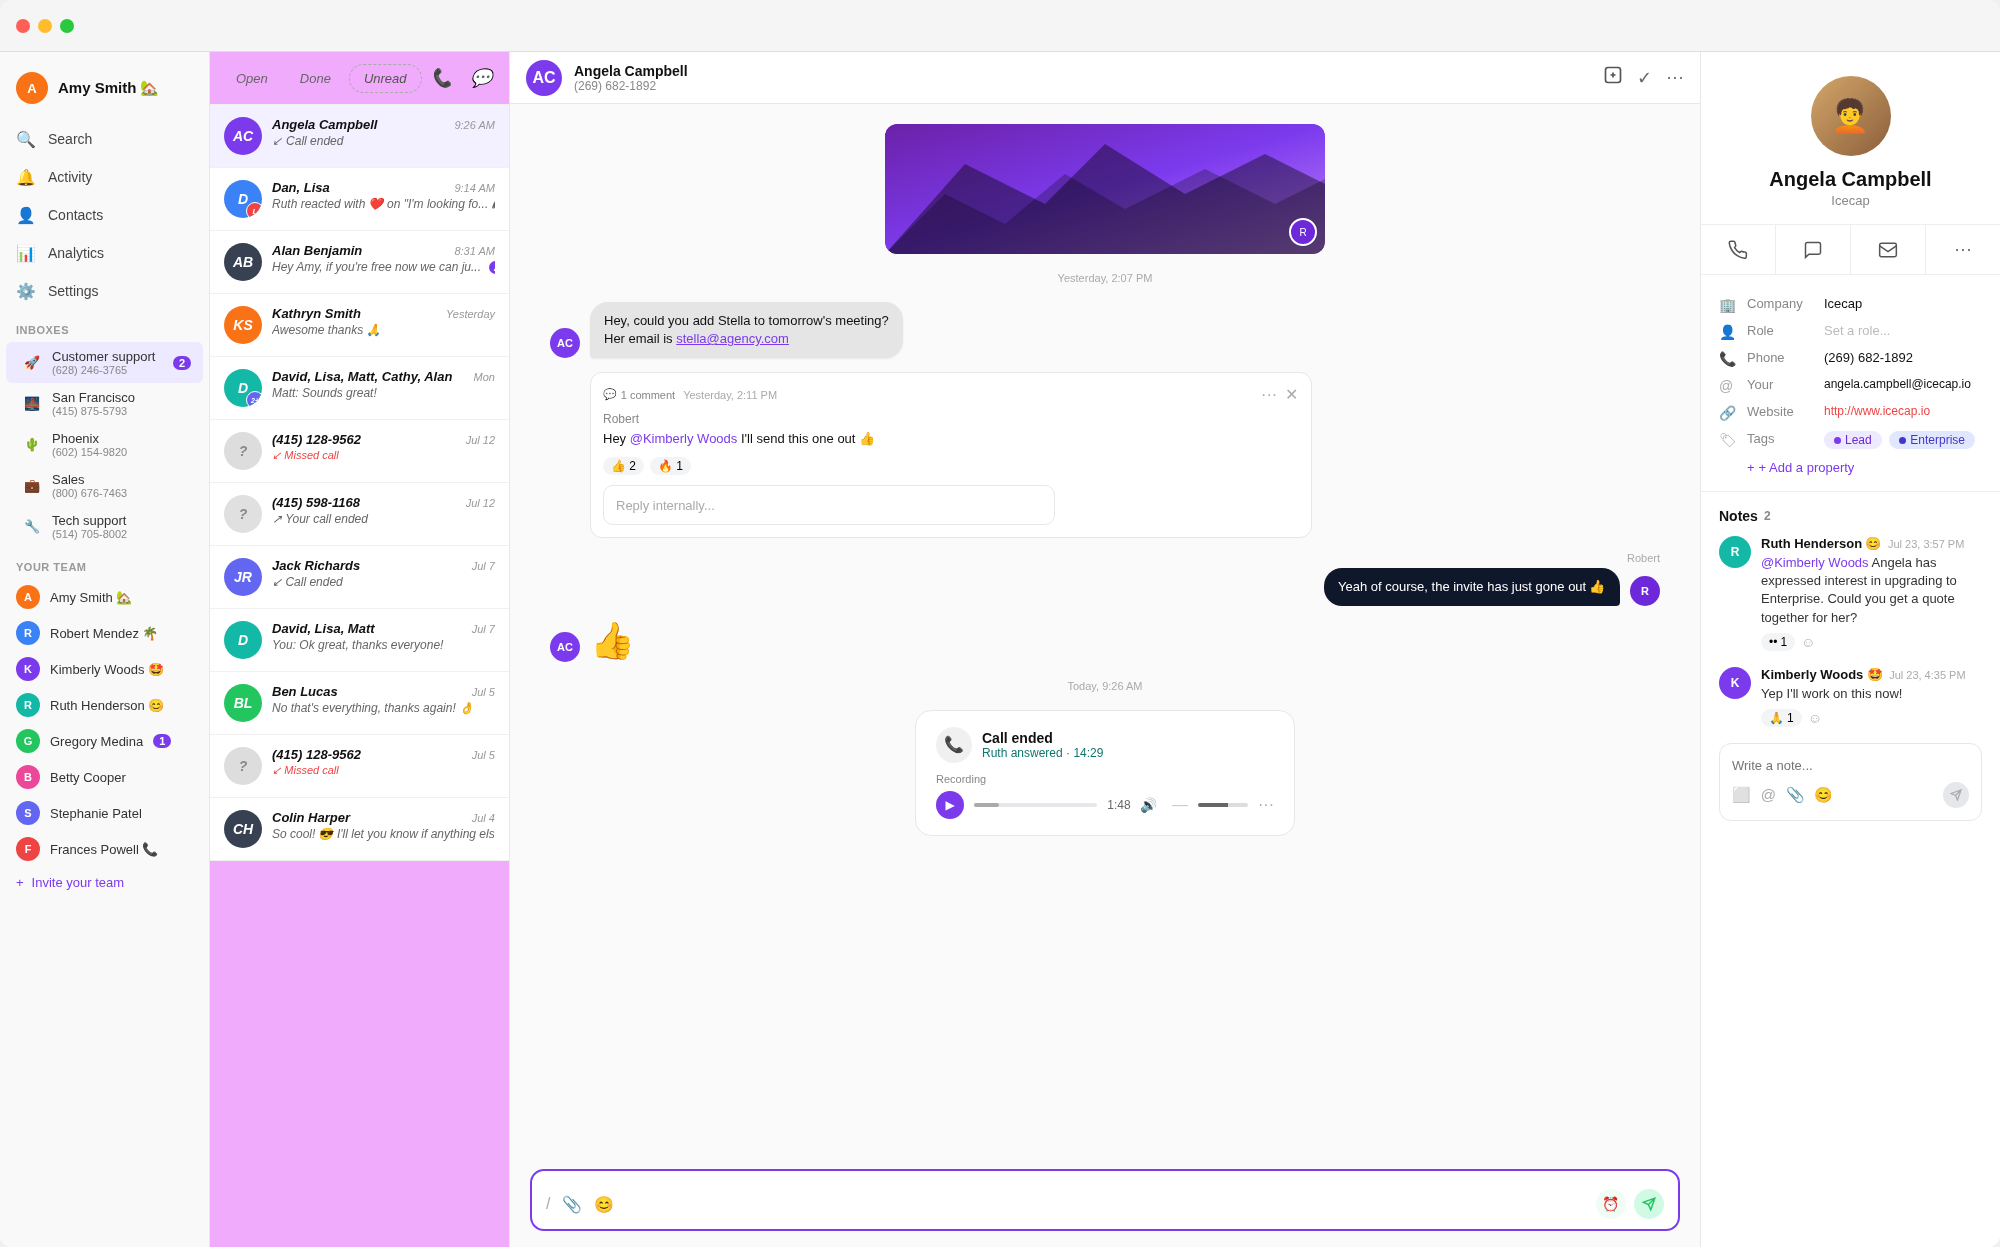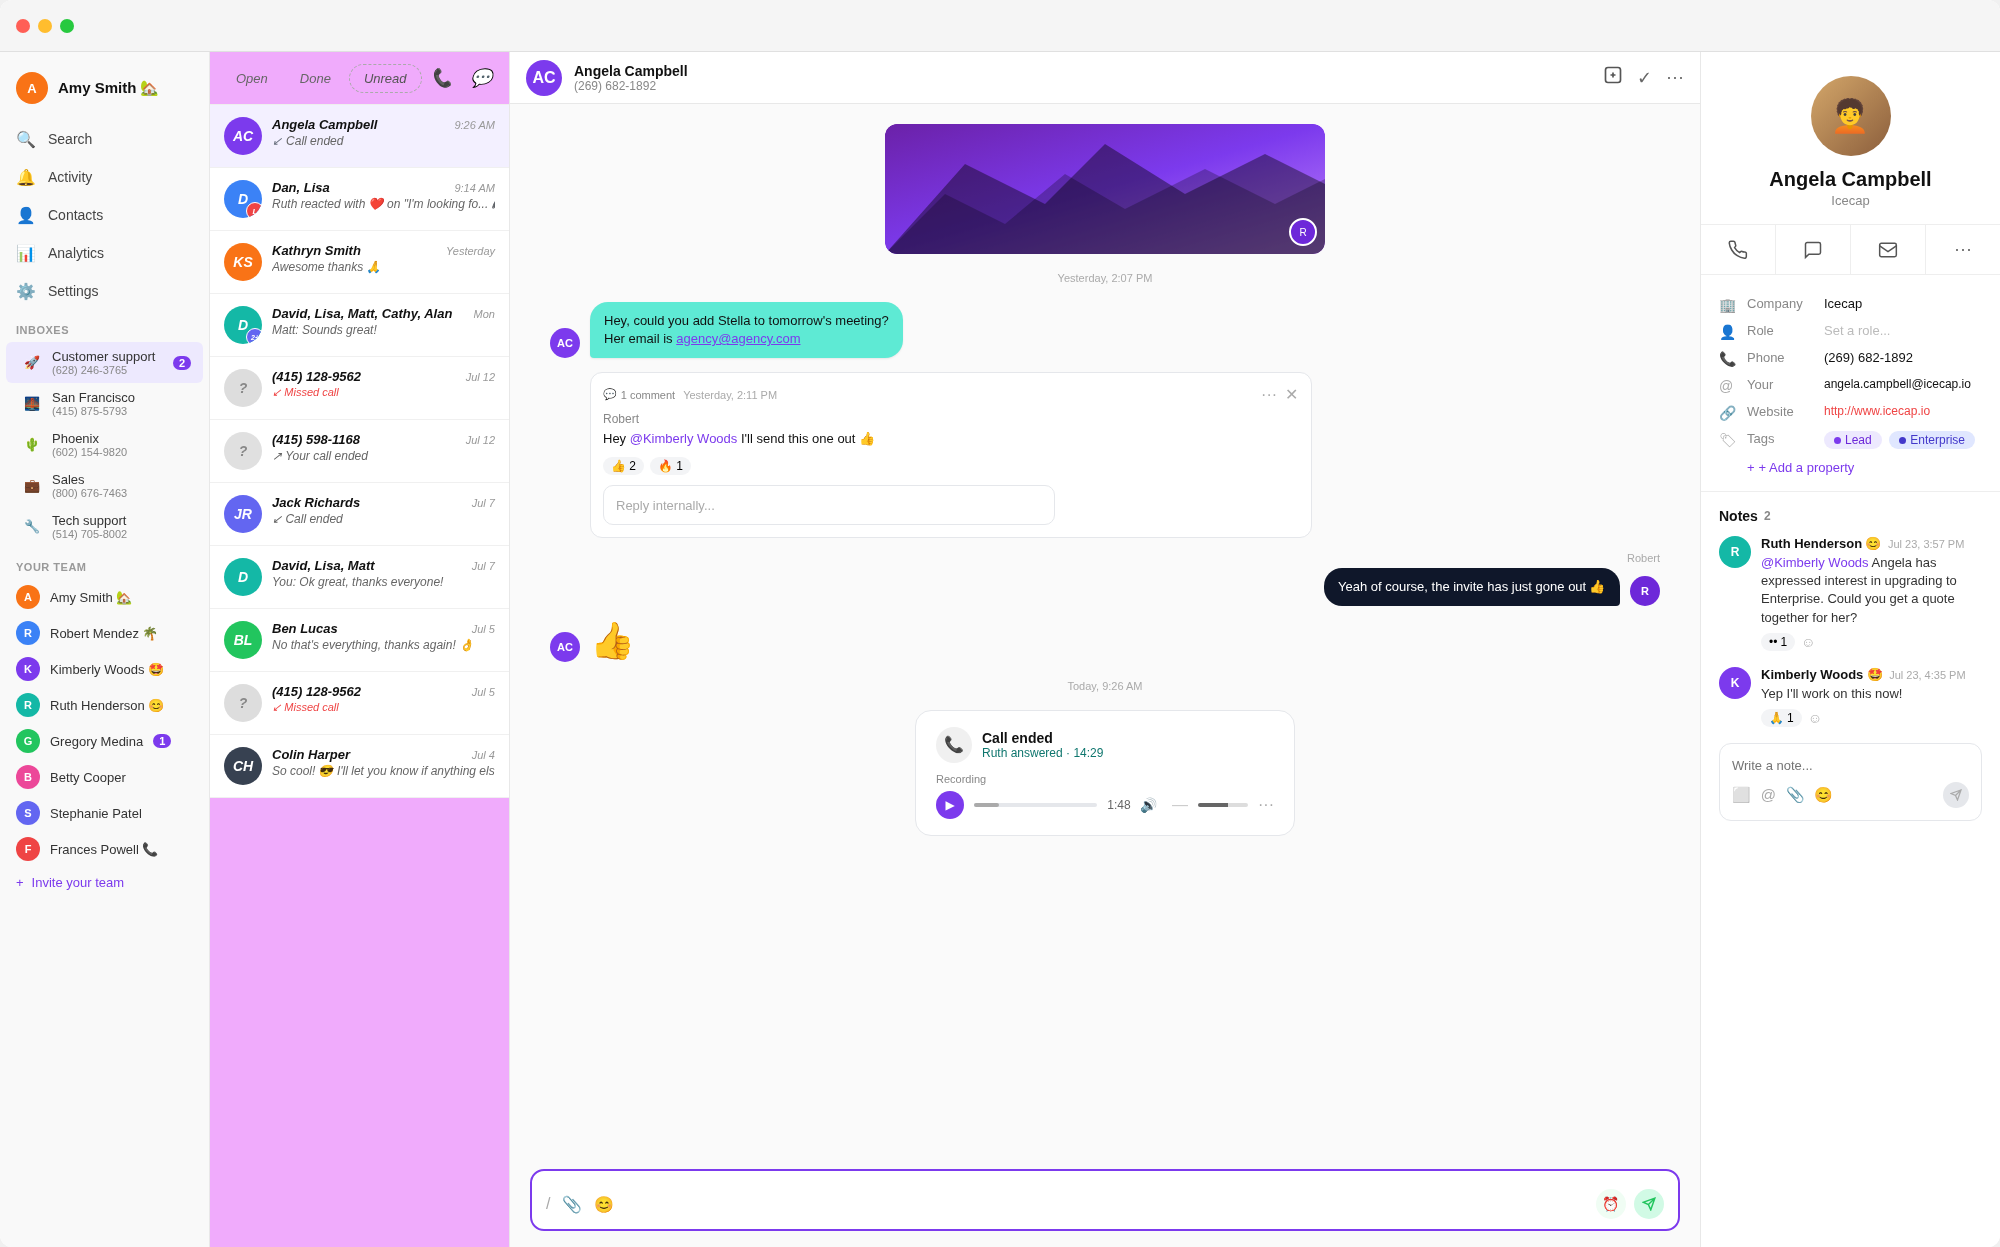--- a/index.html
+++ b/index.html
@@ -186,21 +186,21 @@
       background: linear-gradient(135deg, #6b21a8 0%, #7c3aed 40%, #a855f7 70%, #c084fc 100%);
       display: flex;
     }
 
     .timestamp { text-align: center; font-size: 11px; color: #aaa; margin: 4px 0; }
 
     .msg-bubble-left { display: flex; gap: 10px; align-items: flex-end; max-width: 70%; }
     .msg-bubble-right { display: flex; gap: 10px; align-items: flex-end; max-width: 70%; align-self: flex-end; flex-direction: row-reverse; }
     .msg-avatar { width: 30px; height: 30px; border-radius: 50%; background: #ccc; flex-shrink: 0; overflow: hidden; display: flex; align-items: center; justify-content: center; font-size: 11px; }
     .bubble { padding: 10px 14px; border-radius: 18px; font-size: 13px; line-height: 1.4; }
-    .bubble-left { background: #5eead4; color: #111; border-bottom-left-radius: 4px; box-shadow: 0 1px 2px rgba(0,0,0,0.08); }
+    .bubble-left { background: #e5e5e5; color: #111; border-bottom-left-radius: 4px; box-shadow: 0 1px 2px rgba(0,0,0,0.08); }
     .bubble-right { background: #0f172a; color: #fff; border-bottom-right-radius: 4px; }
 
     .internal-note {
       background: #fff; border: 1px solid #e5e7eb; border-radius: 12px;
       padding: 12px; margin-left: 40px; max-width: 65%;
     }
     .note-header { display: flex; justify-content: space-between; align-items: center; margin-bottom: 8px; }
     .note-count { font-size: 11px; color: #888; display: flex; align-items: center; gap: 4px; }
     .note-from { font-size: 12px; color: #888; margin-bottom: 4px; }
     .note-text { font-size: 13px; color: #111; line-height: 1.4; }
@@ -523,20 +523,35 @@
           </div>
           <div class="conv-info">
             <div class="conv-name-row">
               <span class="conv-name">Dan, Lisa</span>
               <span class="conv-time">9:14 AM</span>
             </div>
             <div class="conv-preview">Ruth reacted with ❤️ on "I'm looking fo... 🎮</div>
           </div>
         </div>
 
+        <div class="conv-item">
+          <div class="conv-avatar av-dark">
+            <div class="avatar-placeholder">AB</div>
+          </div>
+          <div class="conv-info">
+            <div class="conv-name-row">
+              <span class="conv-name">Alan Benjamin</span>
+              <span class="conv-time">8:31 AM</span>
+            </div>
+            <div class="conv-preview">
+              <span>Hey Amy, if you're free now we can ju...</span>
+              <span class="unread-badge">2</span>
+            </div>
+          </div>
+        </div>
 
         <div class="conv-item">
           <div class="conv-avatar av-ks">
             <div class="avatar-placeholder">KS</div>
           </div>
           <div class="conv-info">
             <div class="conv-name-row">
               <span class="conv-name">Kathryn Smith</span>
               <span class="conv-time">Yesterday</span>
             </div>
@@ -696,21 +711,21 @@
         </div>
 
         <div class="timestamp">Yesterday, 2:07 PM</div>
 
         <div class="msg-bubble-left">
           <div class="msg-avatar av-purple">
             <div class="avatar-placeholder">AC</div>
           </div>
           <div class="bubble bubble-left">
             Hey, could you add Stella to tomorrow's meeting?<br>
-            Her email is <a href="#" style="color:#7c3aed;text-decoration:underline;">agency@agency.com</a>
+            Her email is <a href="#" style="color:#7c3aed;text-decoration:underline;">stella@agency.com</a>
           </div>
         </div>
 
         <div class="internal-note">
           <div class="note-header">
             <div class="note-count">
               <span>💬</span>
               <span>1 comment</span>
               <span style="color:#aaa;margin-left:4px;">Yesterday, 2:11 PM</span>
             </div>

